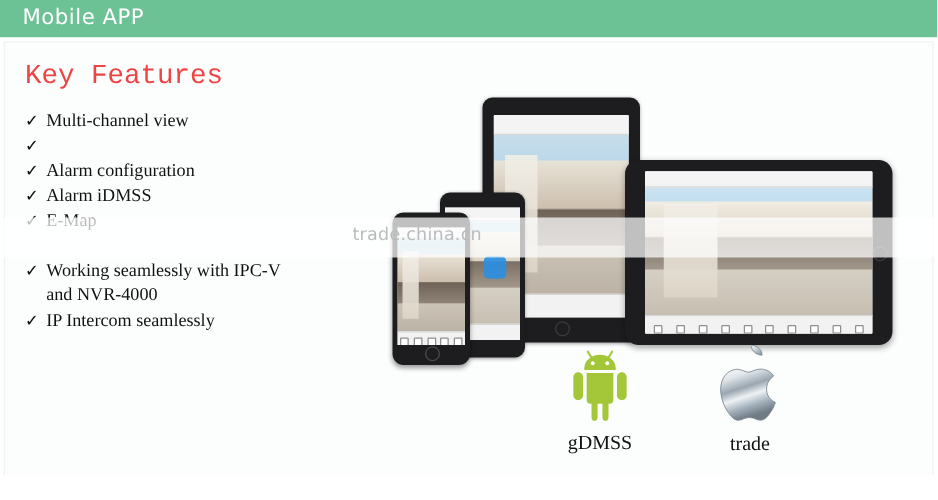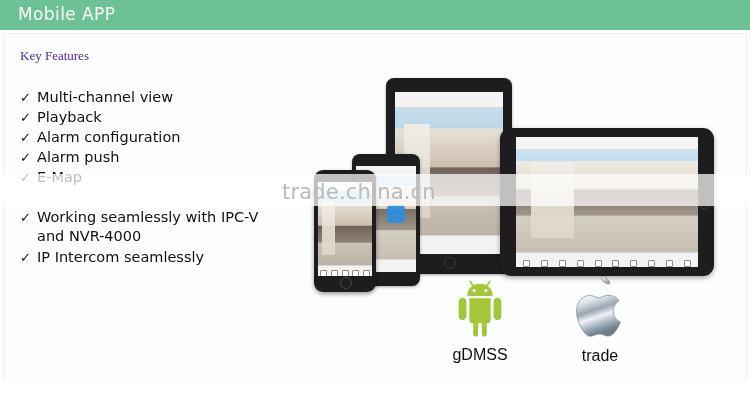--- a/index.html
+++ b/index.html
@@ -56,23 +56,23 @@
     border: 1px solid #eef3f2;
     background: #fcfefd;
     box-sizing: border-box;
   }
 
   
   .section-title {
     position: absolute;
     left: 20px;
     top: 48px;
-    font-size: 13px;
-    color: #4c1d95;
-    font-family: Liberation Serif, serif;
+    font-size: 22px;
+    color: #ef4444;
+    font-family: Liberation Mono, monospace;
   }
   .feature-list {
     position: absolute;
     left: 20px;
     top: 88px;
     width: 330px;
   }
   .feature-item {
     display: flex;
     align-items: flex-start;
@@ -83,20 +83,21 @@
   }
   .feature-item .tick {
     width: 17px;
     flex: 0 0 17px;
     font-size: 13px;
     line-height: 19px;
     color: #111111;
   }
   .feature-item .flabel {
     white-space: pre-line;
+    font-family: Liberation Serif, serif;
   }
   .feature-list-2 {
     position: absolute;
     left: 20px;
     top: 208px;
     width: 340px;
   }
   .feature-list-2 .feature-item {
     margin-bottom: 2px;
   }
@@ -275,38 +276,38 @@
     left: 0;
     top: 174px;
     width: 750px;
     height: 32px;
     background: rgba(255,255,255,0.72);
   }
   .watermark-text {
     position: absolute;
     left: 282px;
     top: 180px;
-    font-size: 21px;
+    font-size: 14px;
     color: #b9bcbd;
     letter-spacing: 0.2px;
     font-family: "DejaVu Sans", sans-serif;
   }
 
   
   .logo-block {
     position: absolute;
     text-align: center;
   }
   #logo-android { left: 432px; top: 278px; width: 96px; }
   #logo-apple   { left: 552px; top: 275px; width: 96px; }
   .logo-caption {
     margin-top: 6px;
     font-size: 16px;
     color: #111111;
-    font-family: Liberation Sans, sans-serif;
+    font-family: Liberation Serif, serif;
   }
   .android-svg, .apple-svg { display: block; margin: 0 auto; }
 </style>
 </head>
 <body>
 
 <div id="slide">
 
   <div class="header-bar"></div>
   <div class="header-title">Mobile APP</div>
@@ -316,29 +317,28 @@
 
   <div class="section-title">Key Features</div>
 
   <div class="feature-list">
     <div class="feature-item">
       <span class="tick">✓</span>
       <span class="flabel">Multi-channel view</span>
     </div>
     <div class="feature-item">
       <span class="tick">✓</span>
-      <span class="flabel">Playback</span>
     </div>
     <div class="feature-item">
       <span class="tick">✓</span>
       <span class="flabel">Alarm configuration</span>
     </div>
     <div class="feature-item">
       <span class="tick">✓</span>
-      <span class="flabel">Alarm push</span>
+      <span class="flabel">Alarm iDMSS</span>
     </div>
     <div class="feature-item">
       <span class="tick">✓</span>
       <span class="flabel">E-Map</span>
     </div>
   </div>
 
   <div class="feature-list-2">
     <div class="feature-item">
       <span class="tick">✓</span>

